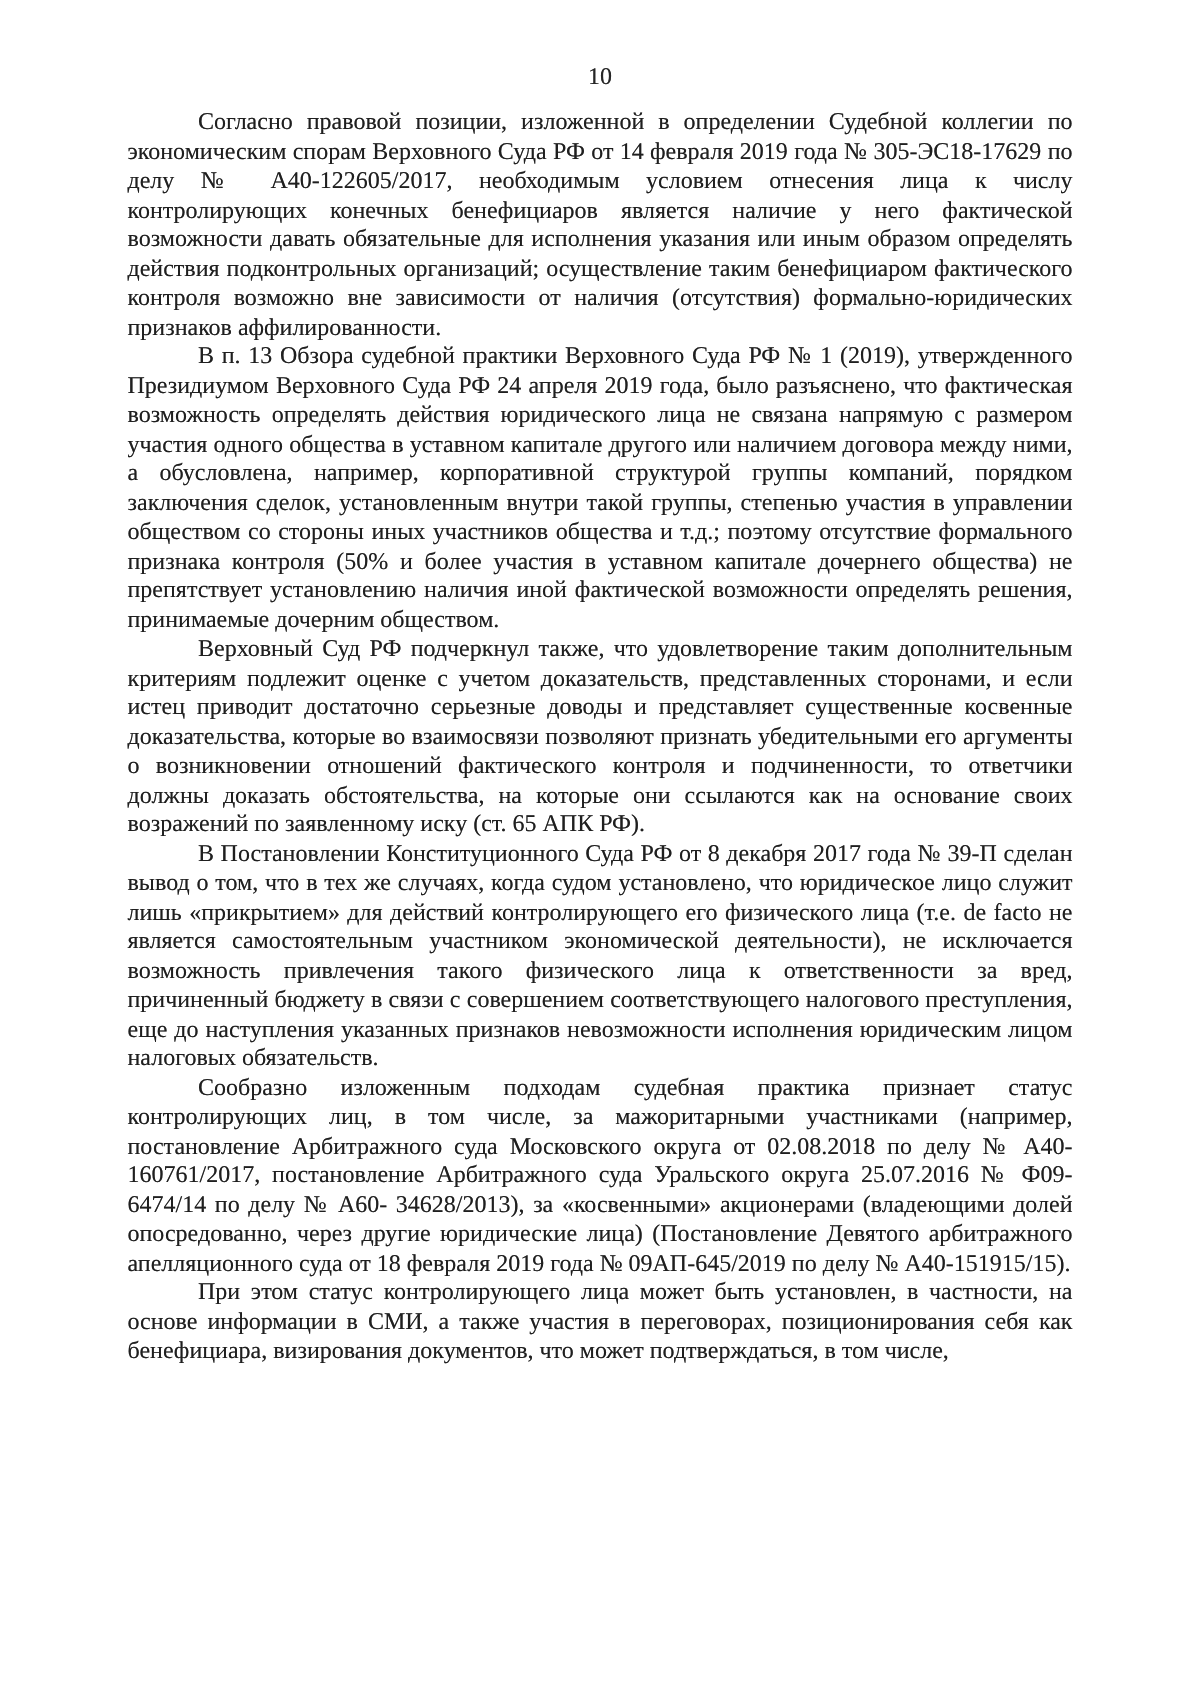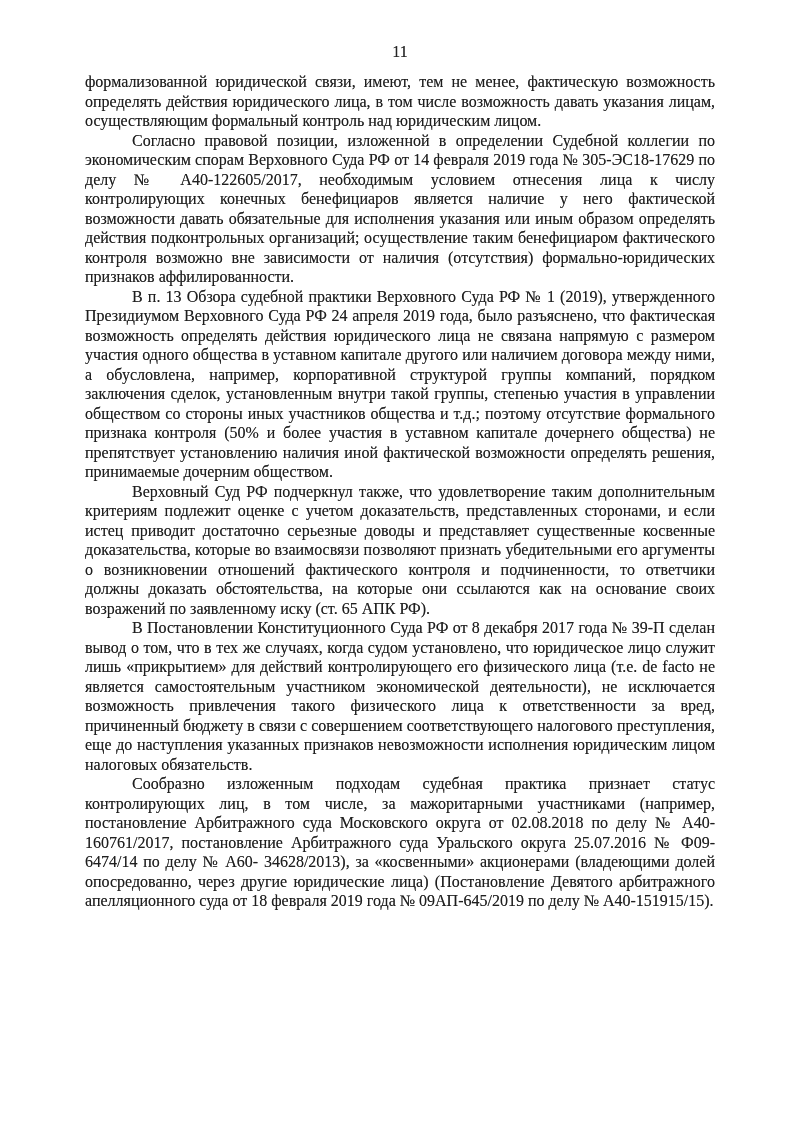--- a/index.html
+++ b/index.html
@@ -36,23 +36,23 @@
     margin: 0;
   }
   .text-block p.indent {
     text-indent: 47px;
   }
 </style>
 </head>
 <body>
 
 <div class="page">
-  <div class="page-number">11</div>
+  <div class="page-number">10</div>
 
   <div class="text-block">
-    <p>формализованной юридической связи, имеют, тем не менее, фактическую возможность определять действия юридического лица, в том числе возможность давать указания лицам, осуществляющим формальный контроль над юридическим лицом.</p>
     <p class="indent">Согласно правовой позиции, изложенной в определении Судебной коллегии по экономическим спорам Верховного Суда РФ от 14 февраля 2019 года № 305-ЭС18-17629 по делу № А40-122605/2017, необходимым условием отнесения лица к числу контролирующих конечных бенефициаров является наличие у него фактической возможности давать обязательные для исполнения указания или иным образом определять действия подконтрольных организаций; осуществление таким бенефициаром фактического контроля возможно вне зависимости от наличия (отсутствия) формально-юридических признаков аффилированности.</p>
     <p class="indent">В п. 13 Обзора судебной практики Верховного Суда РФ № 1 (2019), утвержденного Президиумом Верховного Суда РФ 24 апреля 2019 года, было разъяснено, что фактическая возможность определять действия юридического лица не связана напрямую с размером участия одного общества в уставном капитале другого или наличием договора между ними, а обусловлена, например, корпоративной структурой группы компаний, порядком заключения сделок, установленным внутри такой группы, степенью участия в управлении обществом со стороны иных участников общества и т.д.; поэтому отсутствие формального признака контроля (50% и более участия в уставном капитале дочернего общества) не препятствует установлению наличия иной фактической возможности определять решения, принимаемые дочерним обществом.</p>
     <p class="indent">Верховный Суд РФ подчеркнул также, что удовлетворение таким дополнительным критериям подлежит оценке с учетом доказательств, представленных сторонами, и если истец приводит достаточно серьезные доводы и представляет существенные косвенные доказательства, которые во взаимосвязи позволяют признать убедительными его аргументы о возникновении отношений фактического контроля и подчиненности, то ответчики должны доказать обстоятельства, на которые они ссылаются как на основание своих возражений по заявленному иску (ст. 65 АПК РФ).</p>
     <p class="indent">В Постановлении Конституционного Суда РФ от 8 декабря 2017 года № 39-П сделан вывод о том, что в тех же случаях, когда судом установлено, что юридическое лицо служит лишь «прикрытием» для действий контролирующего его физического лица (т.е. de facto не является самостоятельным участником экономической деятельности), не исключается возможность привлечения такого физического лица к ответственности за вред, причиненный бюджету в связи с совершением соответствующего налогового преступления, еще до наступления указанных признаков невозможности исполнения юридическим лицом налоговых обязательств.</p>
     <p class="indent">Сообразно изложенным подходам судебная практика признает статус контролирующих лиц, в том числе, за мажоритарными участниками (например, постановление Арбитражного суда Московского округа от 02.08.2018 по делу № А40-160761/2017, постановление Арбитражного суда Уральского округа 25.07.2016 № Ф09-6474/14 по делу № А60- 34628/2013), за «косвенными» акционерами (владеющими долей опосредованно, через другие юридические лица) (Постановление Девятого арбитражного апелляционного суда от 18 февраля 2019 года № 09АП-645/2019 по делу № А40-151915/15).</p>
+    <p class="indent">При этом статус контролирующего лица может быть установлен, в частности, на основе информации в СМИ, а также участия в переговорах, позиционирования себя как бенефициара, визирования документов, что может подтверждаться, в том числе,</p>
   </div>
 </div>
 
 </body></html>

